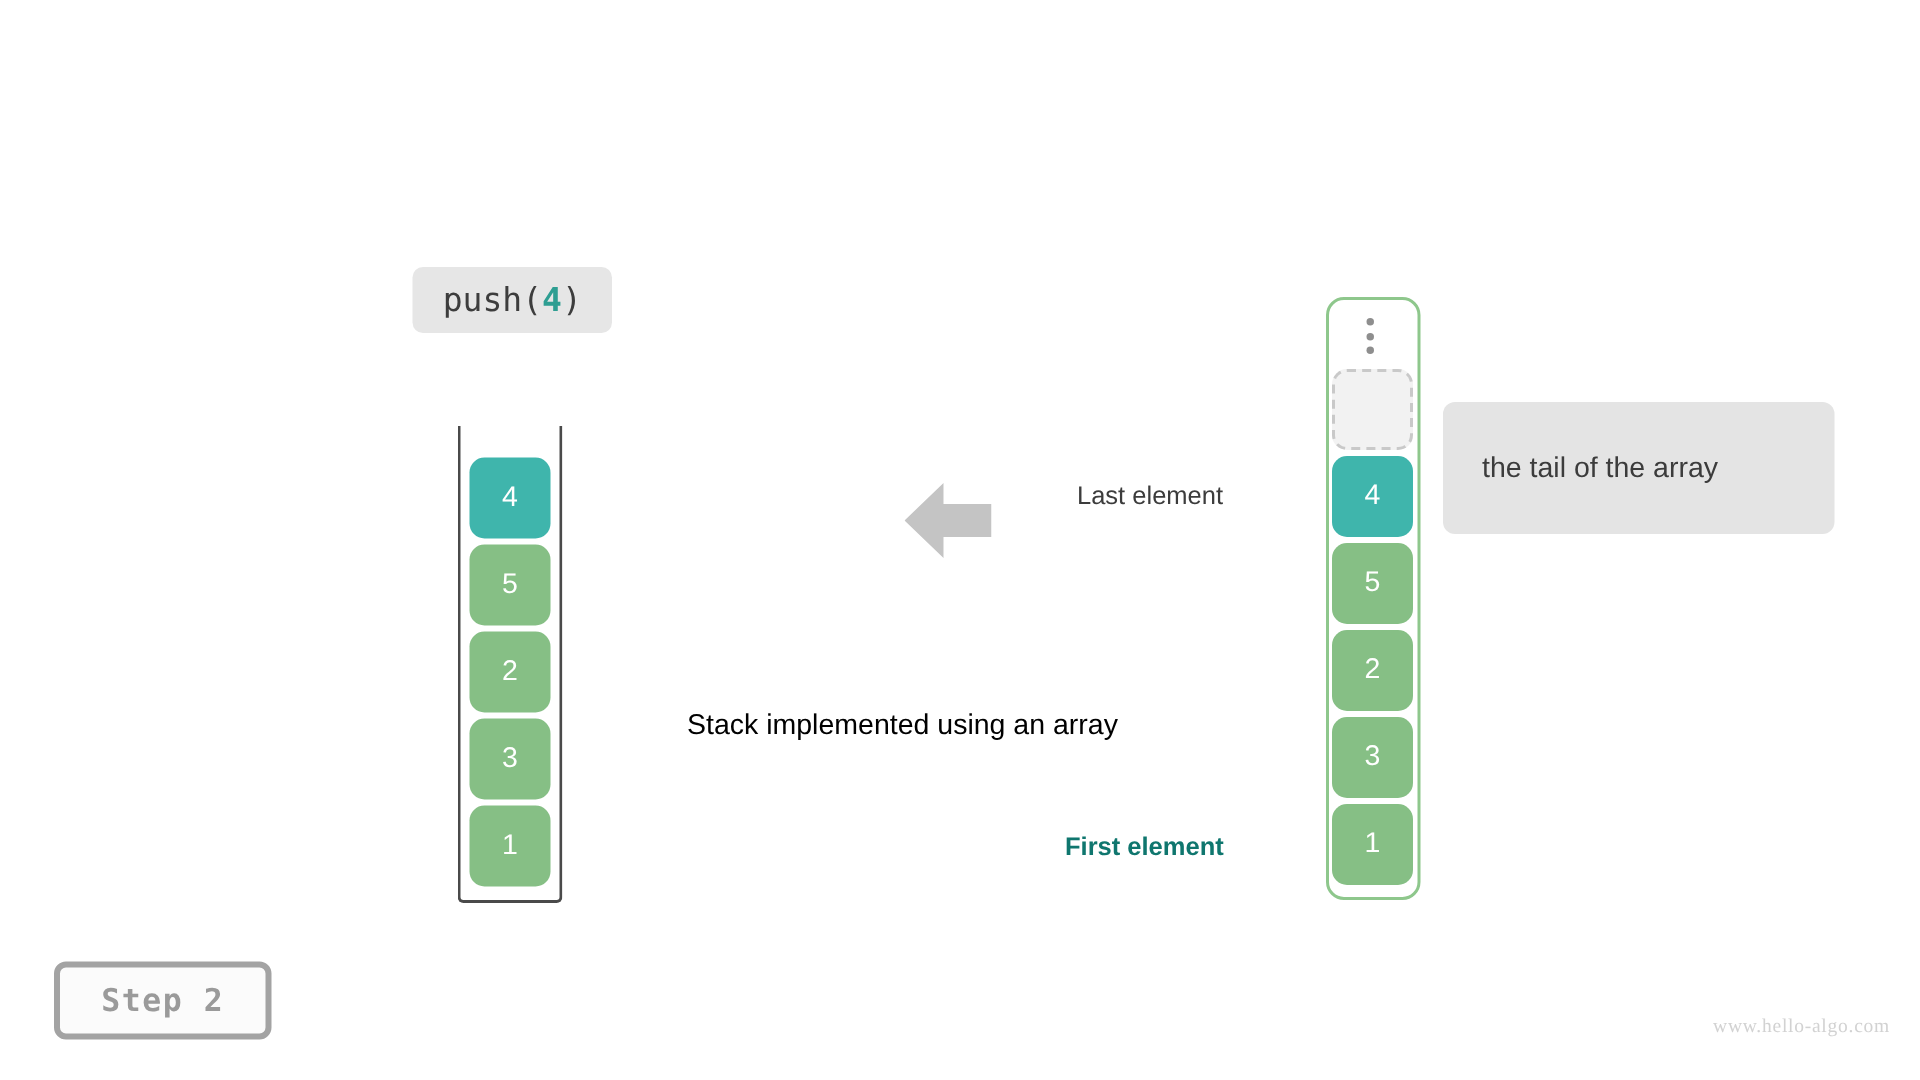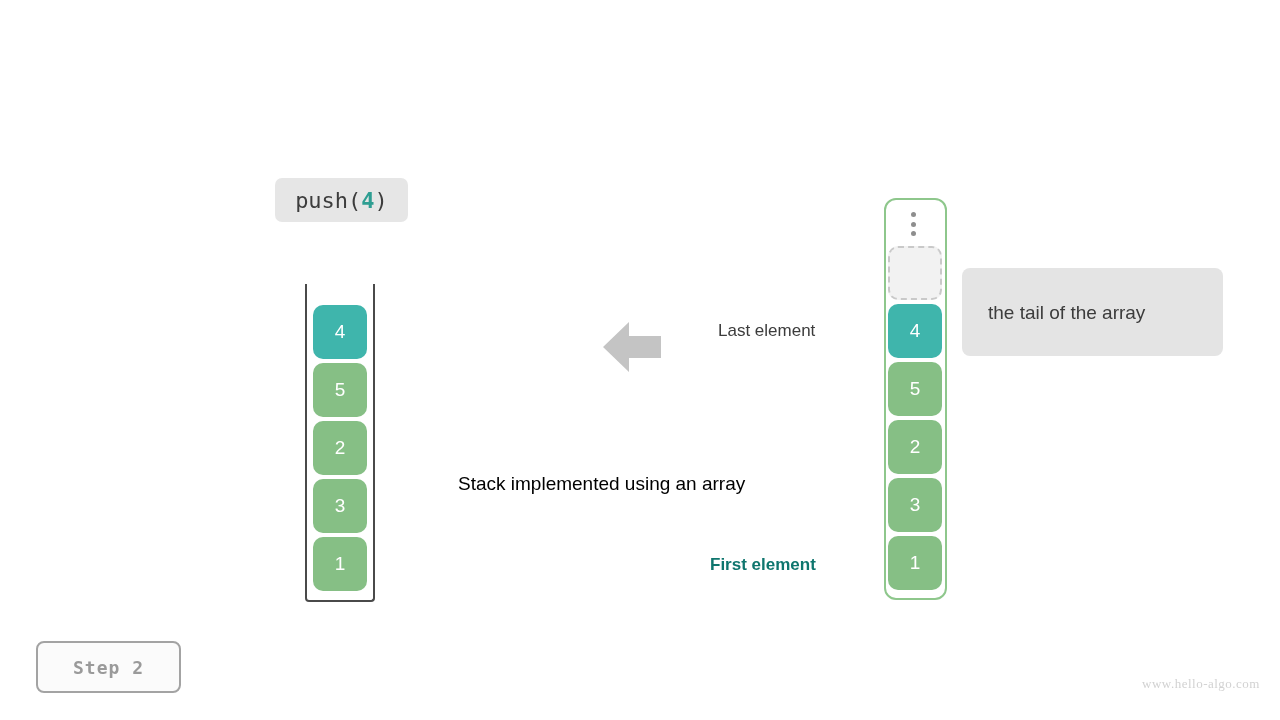--- a/index.html
+++ b/index.html
@@ -177,27 +177,27 @@
 
   
   #step-badge {
     position: absolute;
     left: 36px;
     top: 641px;
     width: 145px;
     height: 52px;
     box-sizing: border-box;
     background: #fbfbfb;
-    border: 2px solid #a3a3a3;
+    border: 4px solid #a3a3a3;
     border-radius: 8px;
     display: flex;
     align-items: center;
     justify-content: center;
     font-family: "DejaVu Sans Mono", "Liberation Mono", monospace;
-    font-size: 18px;
+    font-size: 21px;
     font-weight: 700;
     color: #9a9a9a;
     letter-spacing: 1px;
   }
   #watermark {
     position: absolute;
     right: 20px;
     top: 676px;
     font-family: Liberation Serif, serif;
     font-size: 13px;

